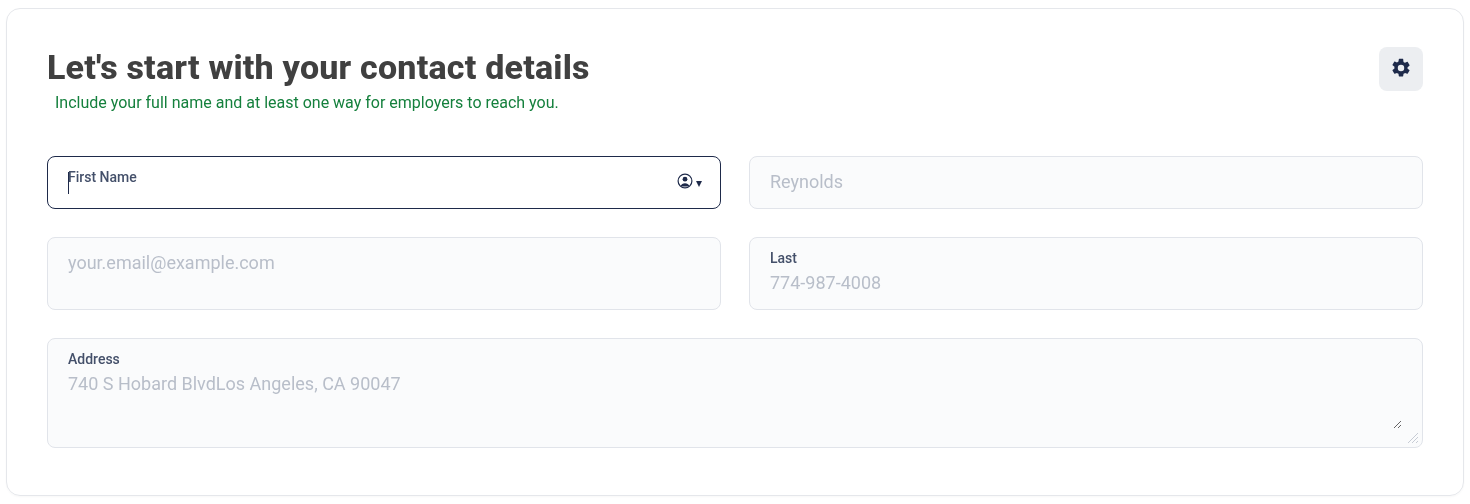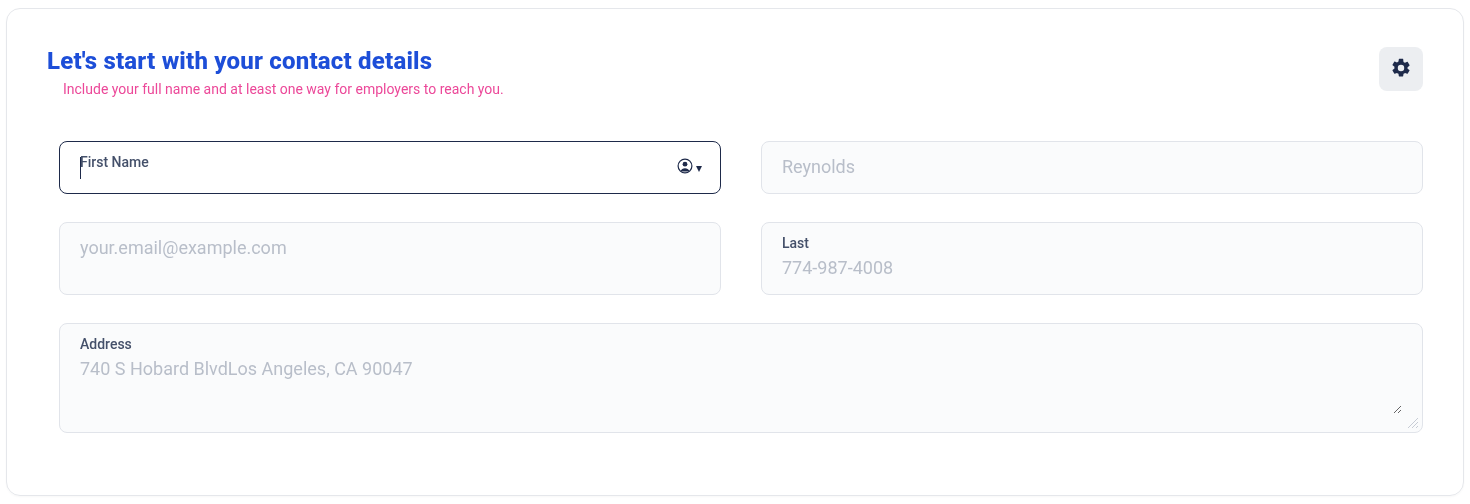--- a/index.html
+++ b/index.html
@@ -23,30 +23,31 @@
     padding: 32px 40px 28px 40px;
     position: relative;
     min-height: 488px;
   }
   .header-row {
     display: flex;
     align-items: flex-start;
     justify-content: space-between;
   }
   .title {
-    color: #1d4ed8;
-    font-size: 24px;
+    color: #404040;
+    font-size: 34px;
     font-weight: 800;
     margin: 6px 0 6px 0;
     letter-spacing: 0.2px;
+    text-align: right;
   }
   .subtitle {
-    color: #ec4899;
-    font-size: 14px;
-    margin: 0 0 28px 16px;
+    color: #15803d;
+    font-size: 16px;
+    margin: 0 0 28px 8px;
   }
   .gear-btn {
     width: 44px;
     height: 44px;
     border-radius: 8px;
     background: #eceef1;
     border: none;
     display: flex;
     align-items: center;
     justify-content: center;
@@ -62,21 +63,20 @@
     margin-top: 16px;
   }
   .full { grid-column: 1 / -1; }
 
   .field {
     border: 1px solid #e1e4ea;
     border-radius: 8px;
     background: #fafbfc;
     padding: 12px 20px 14px 20px;
     position: relative;
-    margin-left: 12px;
   }
   .field.focused {
     border-color: #1e2a4a;
     background: #ffffff;
   }
   .field-label {
     font-size: 14px;
     color: #44506a;
     font-weight: 500;
     margin-bottom: 4px;

